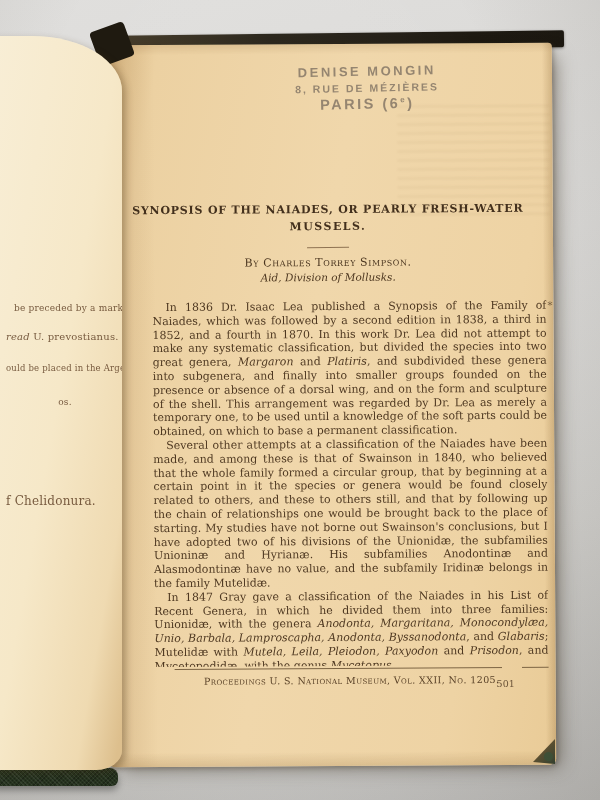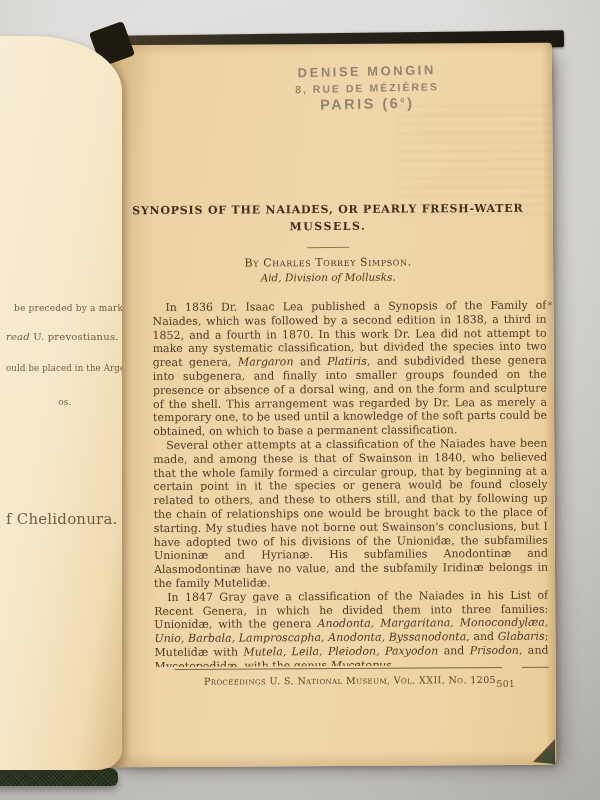--- a/index.html
+++ b/index.html
@@ -111,21 +111,21 @@
   }
   .frag {
     position:absolute; left:14px; white-space:nowrap; overflow:hidden; width:118px;
     font-size:9px; letter-spacing:0.2px; color:#6d4f34; opacity:.92;
   }
   .frag i { font-style:italic; }
   .frag-1 { top:267px; left:22px; }
   .frag-2 { top:295px; font-size:10px; }
   .frag-3 { top:327px; font-size:8.5px; }
   .frag-4 { top:361px;text-align:center; }
-  .frag-5 { top:474px; font-size:15px; }
+  .frag-5 { top:458px; font-size:12px; }
 
   
   .cloth-bottom {
     position:absolute; left:-6px; top:768px; width:124px; height:18px; z-index:2;
     background:
       repeating-linear-gradient(45deg, rgba(255,255,255,0.07) 0 1px, rgba(0,0,0,0) 1px 3px),
       repeating-linear-gradient(-45deg, rgba(0,0,0,0.25) 0 1px, rgba(0,0,0,0) 1px 3px),
       #26331f;
     border-radius:0 8px 6px 0;
     box-shadow:0 4px 7px rgba(0,0,0,0.35);

